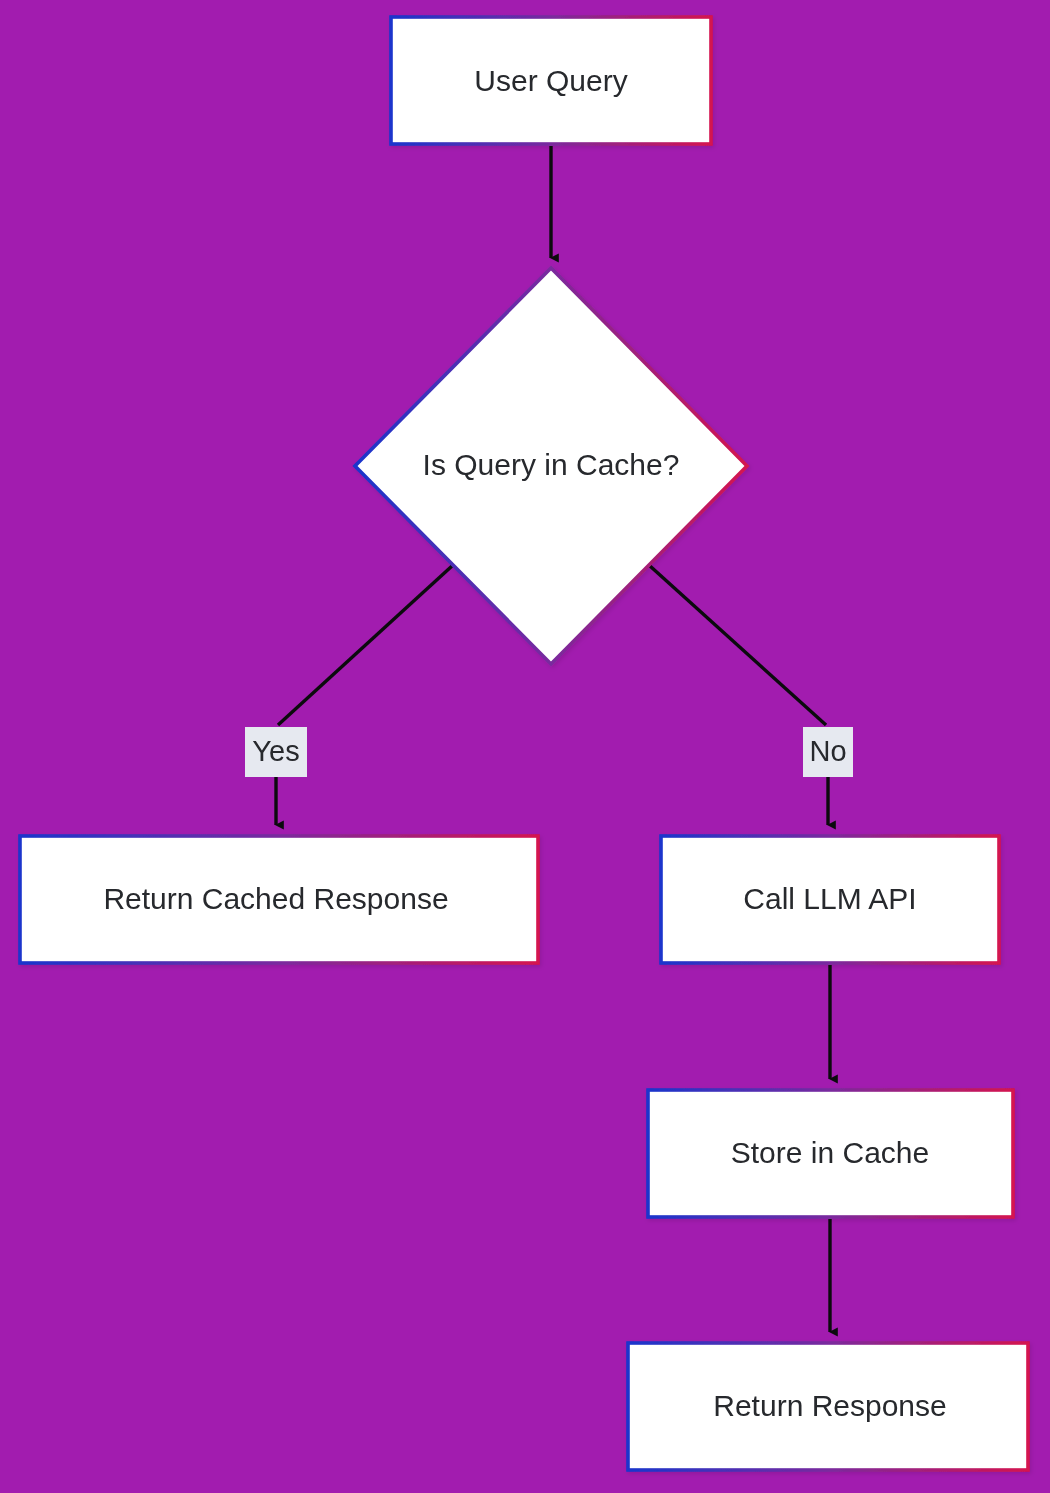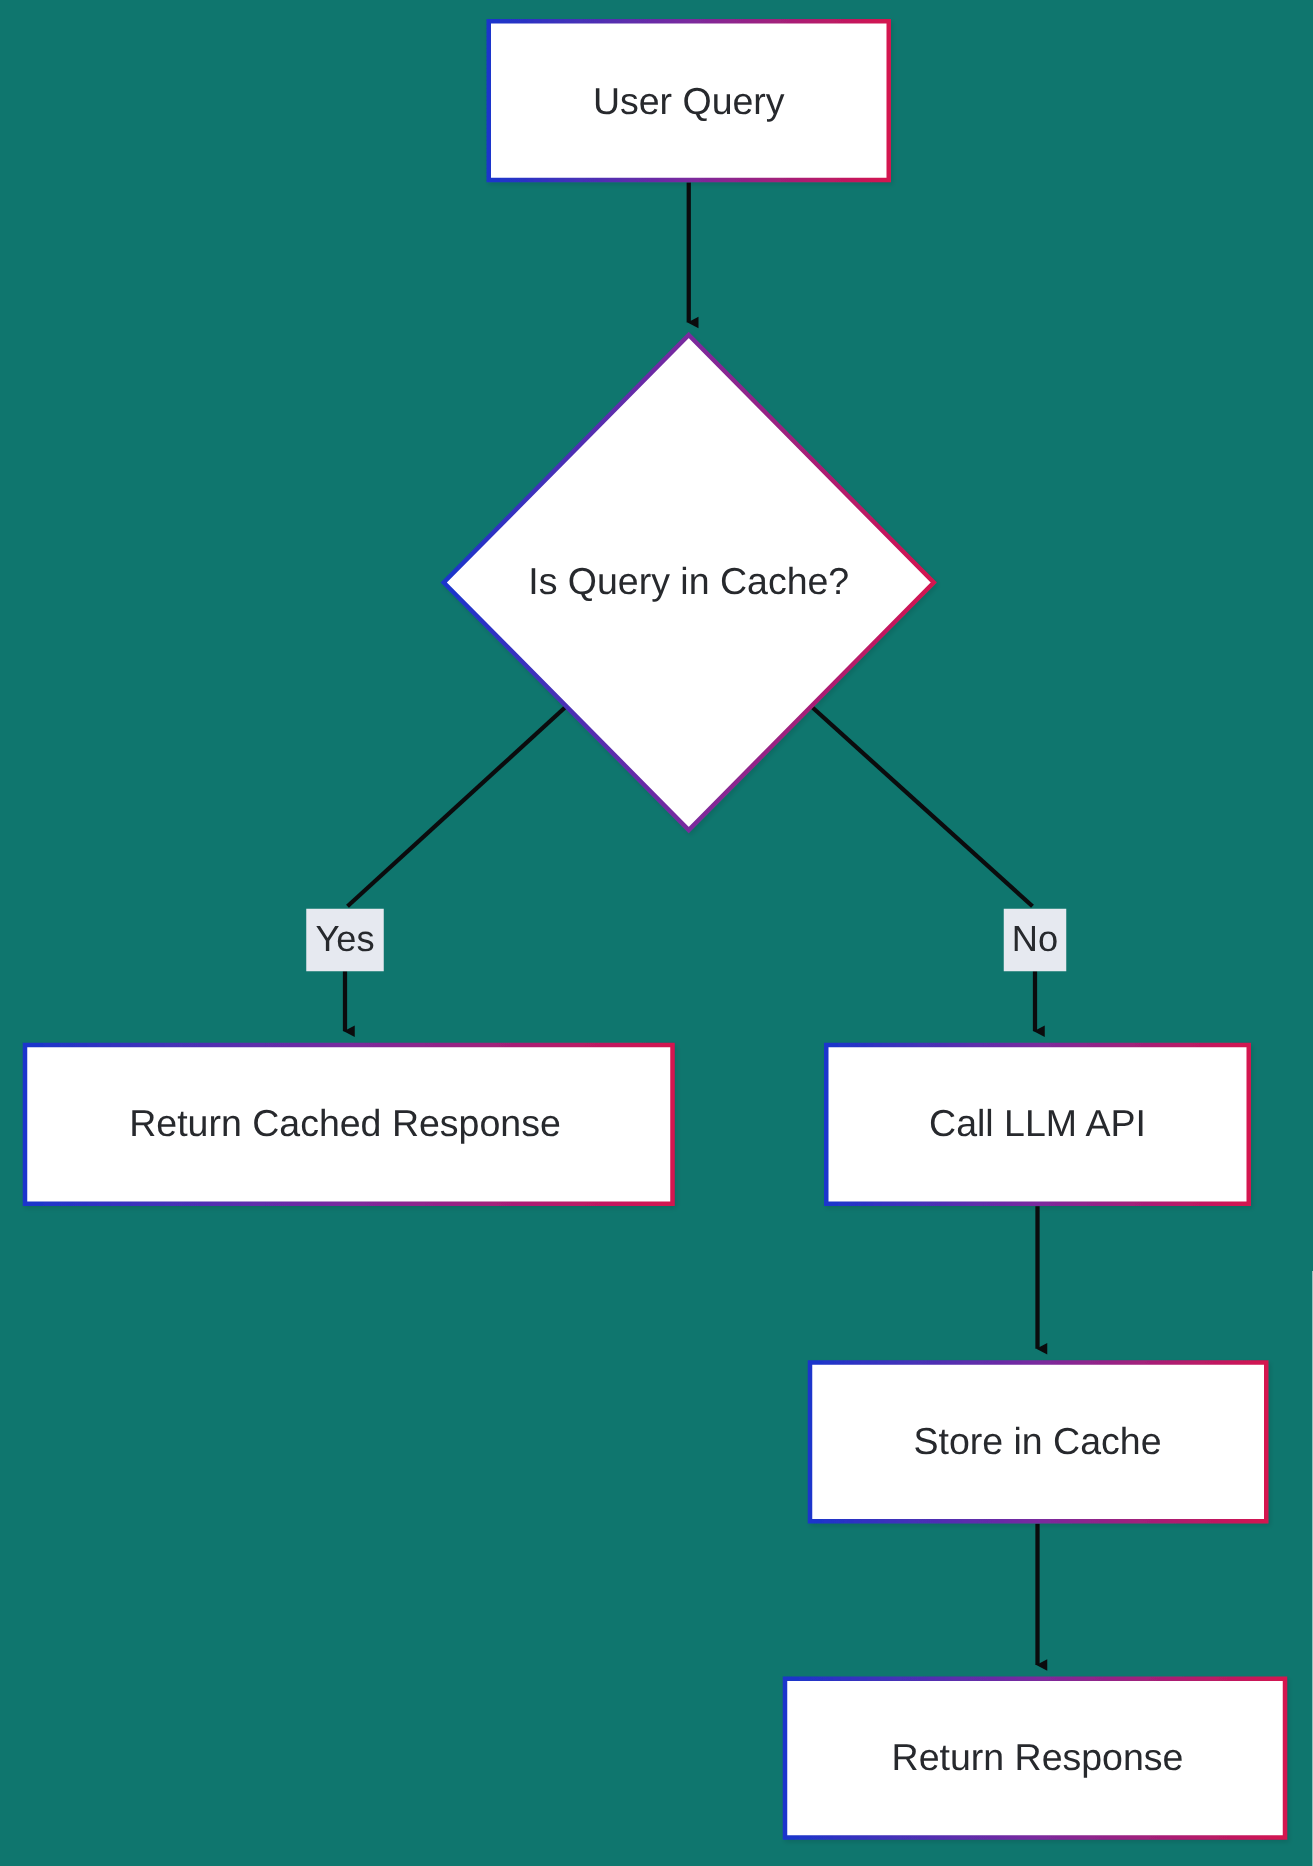--- a/index.html
+++ b/index.html
@@ -8,21 +8,21 @@
     padding: 0;
     background: #ffffff;
   }
   body {
     font-family: "Liberation Sans", sans-serif;
   }
   #canvas {
     position: relative;
     width: 1050px;
     height: 1493px;
-    background: #0f766e;
+    background: #a21caf;
     overflow: hidden;
   }
   #diagram-svg {
     position: absolute;
     left: 0;
     top: 0;
     width: 1050px;
     height: 1493px;
     display: block;
   }

